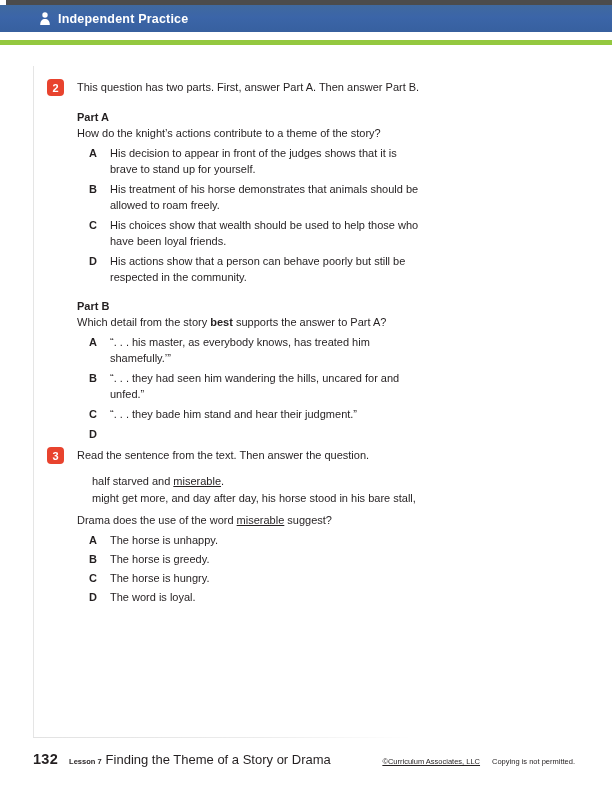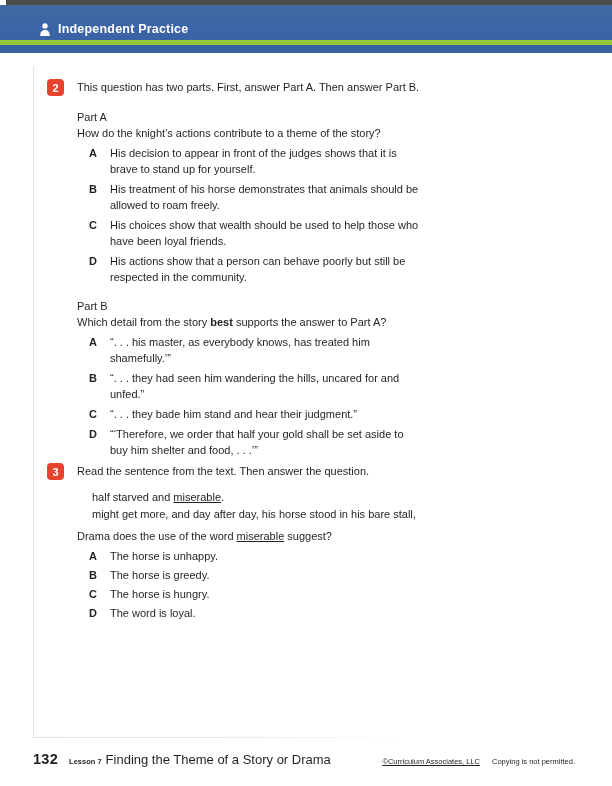--- a/index.html
+++ b/index.html
@@ -7,21 +7,21 @@
   body {
     position:relative;
     background:#ffffff;
     font-family:"Liberation Sans", sans-serif;
     color:#231f20;
     overflow:hidden;
   }
   
   .top-strip { position:absolute; left:6px; right:0; top:0; height:5px; background:#4c4c4c; }
   .blue-bar {
-    position:absolute; left:0; right:0; top:5px; height:48px;
+    position:absolute; left:0; right:0; top:5px; height:27px;
     background:linear-gradient(180deg,#40699f 0%, #3b65a8 45%, #37609f 100%);
     display:flex; align-items:center; padding-left:39px;
   }
   .person-icon { width:12px; height:13px; margin-right:7px; flex:none; }
   .header-title { color:#ffffff; font-weight:700; font-size:12.5px; letter-spacing:0.2px; }
   .green-bar { position:absolute; left:0; right:0; top:40px; height:5px; background:#94c83f; }
 
   
   .rule-v { position:absolute; left:33px; top:66px; height:671px; width:1px; background:#e5e5e5; }
   .rule-h { position:absolute; left:33px; top:737px; height:1px; width:378px;
@@ -34,21 +34,21 @@
   .badge {
     width:17px; height:17px; border-radius:4px; background:#e8432e;
     color:#fff; font-size:11px; font-weight:700;
     display:flex; align-items:center; justify-content:center; flex:0 0 17px;
   }
   .q-prompt { margin-left:13px; line-height:17px; }
 
   .part { padding-left:30px; }
   .part-a { margin-top:13px; }
   .part-b { margin-top:13px; }
-  .part-label { font-weight:400; }
+  .part-label { font-weight:700; }
   .q3-block .q-head { margin-top:5px; }
 
   .choices { margin-top:4px; padding-left:12px; }
   .choice { display:flex; margin-bottom:4px; }
   .choice-sm .choice { margin-bottom:3px; }
   .choice-letter { font-weight:700; width:21px; flex:none; }
   .choice-text .ln { display:block; white-space:nowrap; }
 
   .excerpt { margin-left:45px; margin-top:9px; line-height:17px; }
   .excerpt .ln { display:block; white-space:nowrap; }
@@ -144,24 +144,20 @@
         </div>
         <div class="choice">
           <span class="choice-letter">C</span>
           <span class="choice-text">
             <span class="ln">“. . . they bade him stand and hear their judgment.”</span>
             <span class="ln"></span>
           </span>
         </div>
         <div class="choice">
           <span class="choice-letter">D</span>
-          <span class="choice-text">
-            <span class="ln">“‘Therefore, we order that half your gold shall be set aside to</span>
-            <span class="ln">buy him shelter and food, . . .’”</span>
-          </span>
         </div>
       </div>
     </div>
   </div>
 
   <div class="q3-block">
     <div class="q-head">
       <span class="badge">3</span>
       <span class="q-prompt">Read the sentence from the text. Then answer the question.</span>
     </div>

